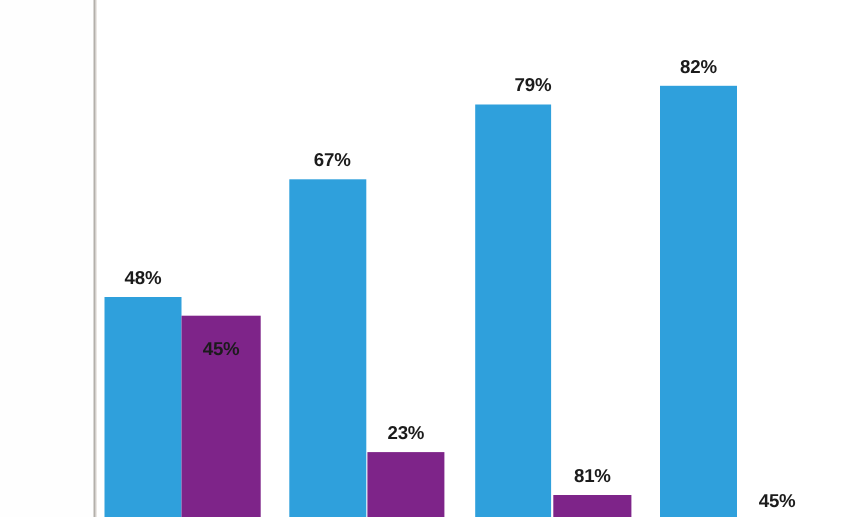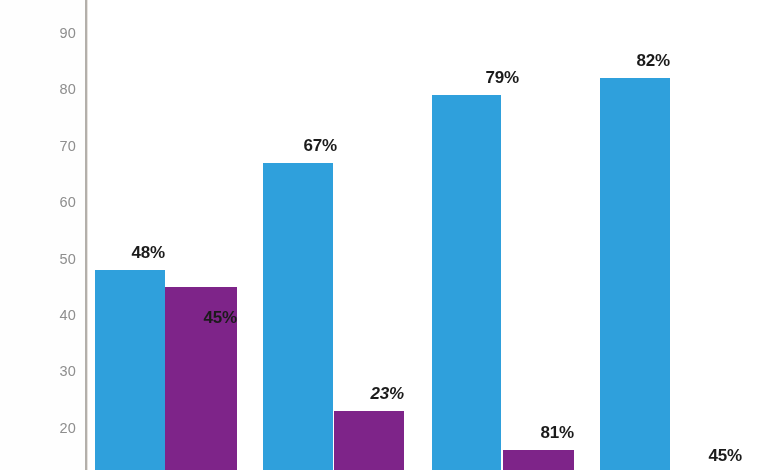--- a/index.html
+++ b/index.html
@@ -83,55 +83,45 @@
   .bar.series-blue   { background: #2fa0dc; }
   .bar.series-purple { background: #7e2489; }
 
   .bar-value-label {
     position: absolute;
     color: #1b1b1b;
     font-size: 17px;
     font-weight: bold;
     font-family: "Liberation Sans", sans-serif;
     letter-spacing: -0.2px;
-    text-align: right;
+    text-align: center;
     white-space: nowrap;
     line-height: 1;
   }
 </style>
 </head>
 <body>
 
 <div id="chart-root">
 
   <div id="plot-area">
       <div class="bar series-blue" style="left: 9px; width: 70px; top: 270px; height: 200px; background: rgb(47, 160, 220);"></div>
       <div class="bar-value-label" style="left: 9px; width: 70px; top: 244px;">48%</div>
       <div class="bar series-purple" style="left: 79px; width: 72px; top: 287px; height: 183px; background: rgb(126, 36, 137);"></div>
       <div class="bar-value-label" style="left: 79px; width: 72px; top: 261px; margin-top: 48px;">45%</div>
       <div class="bar series-blue" style="left: 177px; width: 70px; top: 163px; height: 307px; background: rgb(47, 160, 220);"></div>
       <div class="bar-value-label" style="left: 181px; width: 70px; top: 137px;">67%</div>
       <div class="bar series-purple" style="left: 248px; width: 70px; top: 411px; height: 59px; background: rgb(126, 36, 137);"></div>
-      <div class="bar-value-label" style="left: 248px; width: 70px; top: 385px; font-style: italic;">23%</div>
+      <div class="bar-value-label" style="left: 248px; width: 70px; top: 385px;">23%</div>
       <div class="bar series-blue" style="left: 346px; width: 69px; top: 95px; height: 375px; background: rgb(47, 160, 220);"></div>
       <div class="bar-value-label" style="left: 364px; width: 69px; top: 69px;">79%</div>
       <div class="bar series-purple" style="left: 417px; width: 71px; top: 450px; height: 20px; background: rgb(126, 36, 137);"></div>
       <div class="bar-value-label" style="left: 417px; width: 71px; top: 424px;">81%</div>
       <div class="bar series-blue" style="left: 514px; width: 70px; top: 78px; height: 392px; background: rgb(47, 160, 220);"></div>
       <div class="bar-value-label" style="left: 514px; width: 70px; top: 52px;">82%</div>
       <div class="bar series-purple" style="left: 585px; width: 71px; top: 473px; height: 0px; background: rgb(126, 36, 137);"></div>
       <div class="bar-value-label" style="left: 585px; width: 71px; top: 447px;">45%</div>
     </div>
 
   <div id="y-axis-line"></div>
 
-  <div id="y-tick-labels">
-      <div class="tick-label" style="top: 33px; color: rgb(142, 142, 142);">90</div>
-      <div class="tick-label" style="top: 89px; color: rgb(142, 142, 142);">80</div>
-      <div class="tick-label" style="top: 146px; color: rgb(142, 142, 142);">70</div>
-      <div class="tick-label" style="top: 202px; color: rgb(142, 142, 142);">60</div>
-      <div class="tick-label" style="top: 259px; color: rgb(142, 142, 142);">50</div>
-      <div class="tick-label" style="top: 315px; color: rgb(142, 142, 142);">40</div>
-      <div class="tick-label" style="top: 371px; color: rgb(142, 142, 142);">30</div>
-      <div class="tick-label" style="top: 428px; color: rgb(142, 142, 142);">20</div>
-    </div>
 
 </div>
 
 </body></html>

